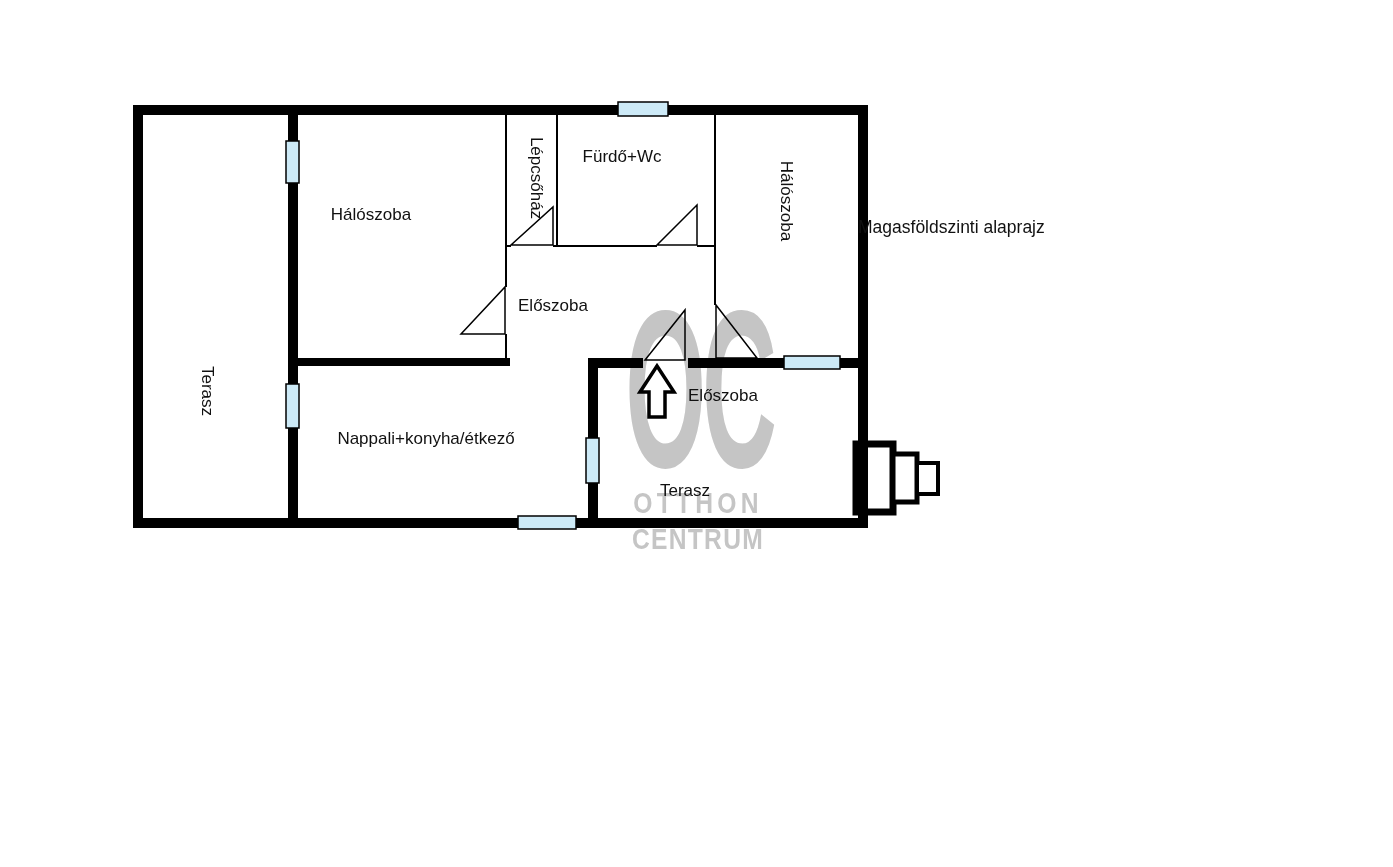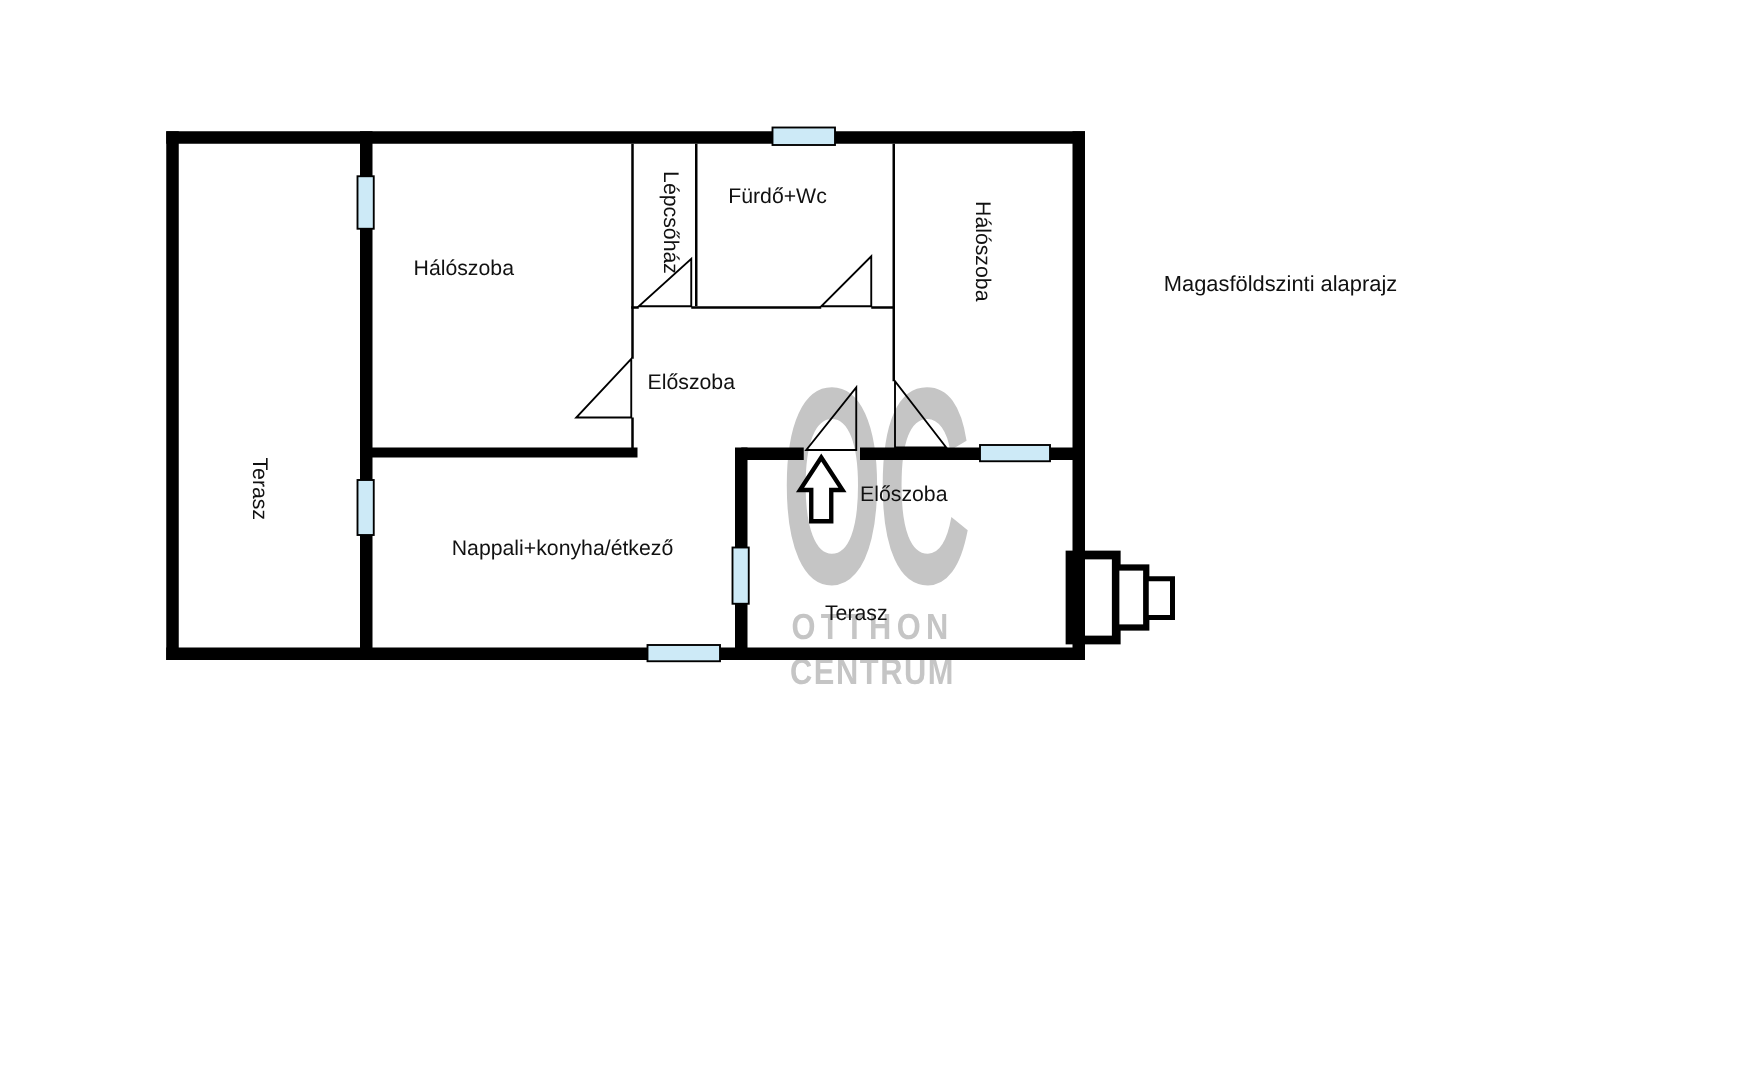--- a/index.html
+++ b/index.html
@@ -15,21 +15,21 @@
   .wm-l1 { left:698px; top:503px; font-size:29px; letter-spacing:5px;
            transform:translate(-50%,-50%) scale(0.85,1); }
   .wm-l2 { left:698px; top:539px; font-size:29px; letter-spacing:1.5px;
            transform:translate(-50%,-50%) scale(0.85,1); }
 
   
   .room-label { position:absolute; transform:translate(-50%,-50%); font-size:17px;
                 color:#111; white-space:nowrap; z-index:30; }
   .room-label.vertical { writing-mode:vertical-rl; }
 
-  .fig-title { position:absolute; left:931px; top:217px; font-size:17.5px; color:#111;
+  .fig-title { position:absolute; left:858px; top:217px; font-size:17.5px; color:#111;
                white-space:nowrap; z-index:30; }
   .disclaimer { position:absolute; left:290px; top:591px; font-size:17.5px; color:#111;
                 white-space:nowrap; z-index:30; }
 </style>
 </head>
 <body>
 
 <div class="stage">
 
   <div class="wm wm-oc">OC</div>
@@ -94,21 +94,21 @@
   <div class="room-label" style="left:371px; top:215px;">Hálószoba</div>
 
   <div class="room-label vertical" style="left:536px; top:178px;">Lépcsőház</div>
 
   <div class="room-label" style="left:622px; top:157px;">Fürdő+Wc</div>
 
   <div class="room-label vertical" style="left:786px; top:201px;">Hálószoba</div>
 
   <div class="room-label" style="left:553px; top:282px;margin-top:24px;">Előszoba</div>
 
-  <div class="room-label" style="left:450px; top:439px;">Nappali+konyha/étkező</div>
+  <div class="room-label" style="left:426px; top:439px;">Nappali+konyha/étkező</div>
 
   <div class="room-label" style="left:723px; top:396px;">Előszoba</div>
 
   <div class="room-label" style="left:685px; top:491px;">Terasz</div>
 
   <div class="fig-title">Magasföldszinti alaprajz</div>
 
 
 </div>
 

